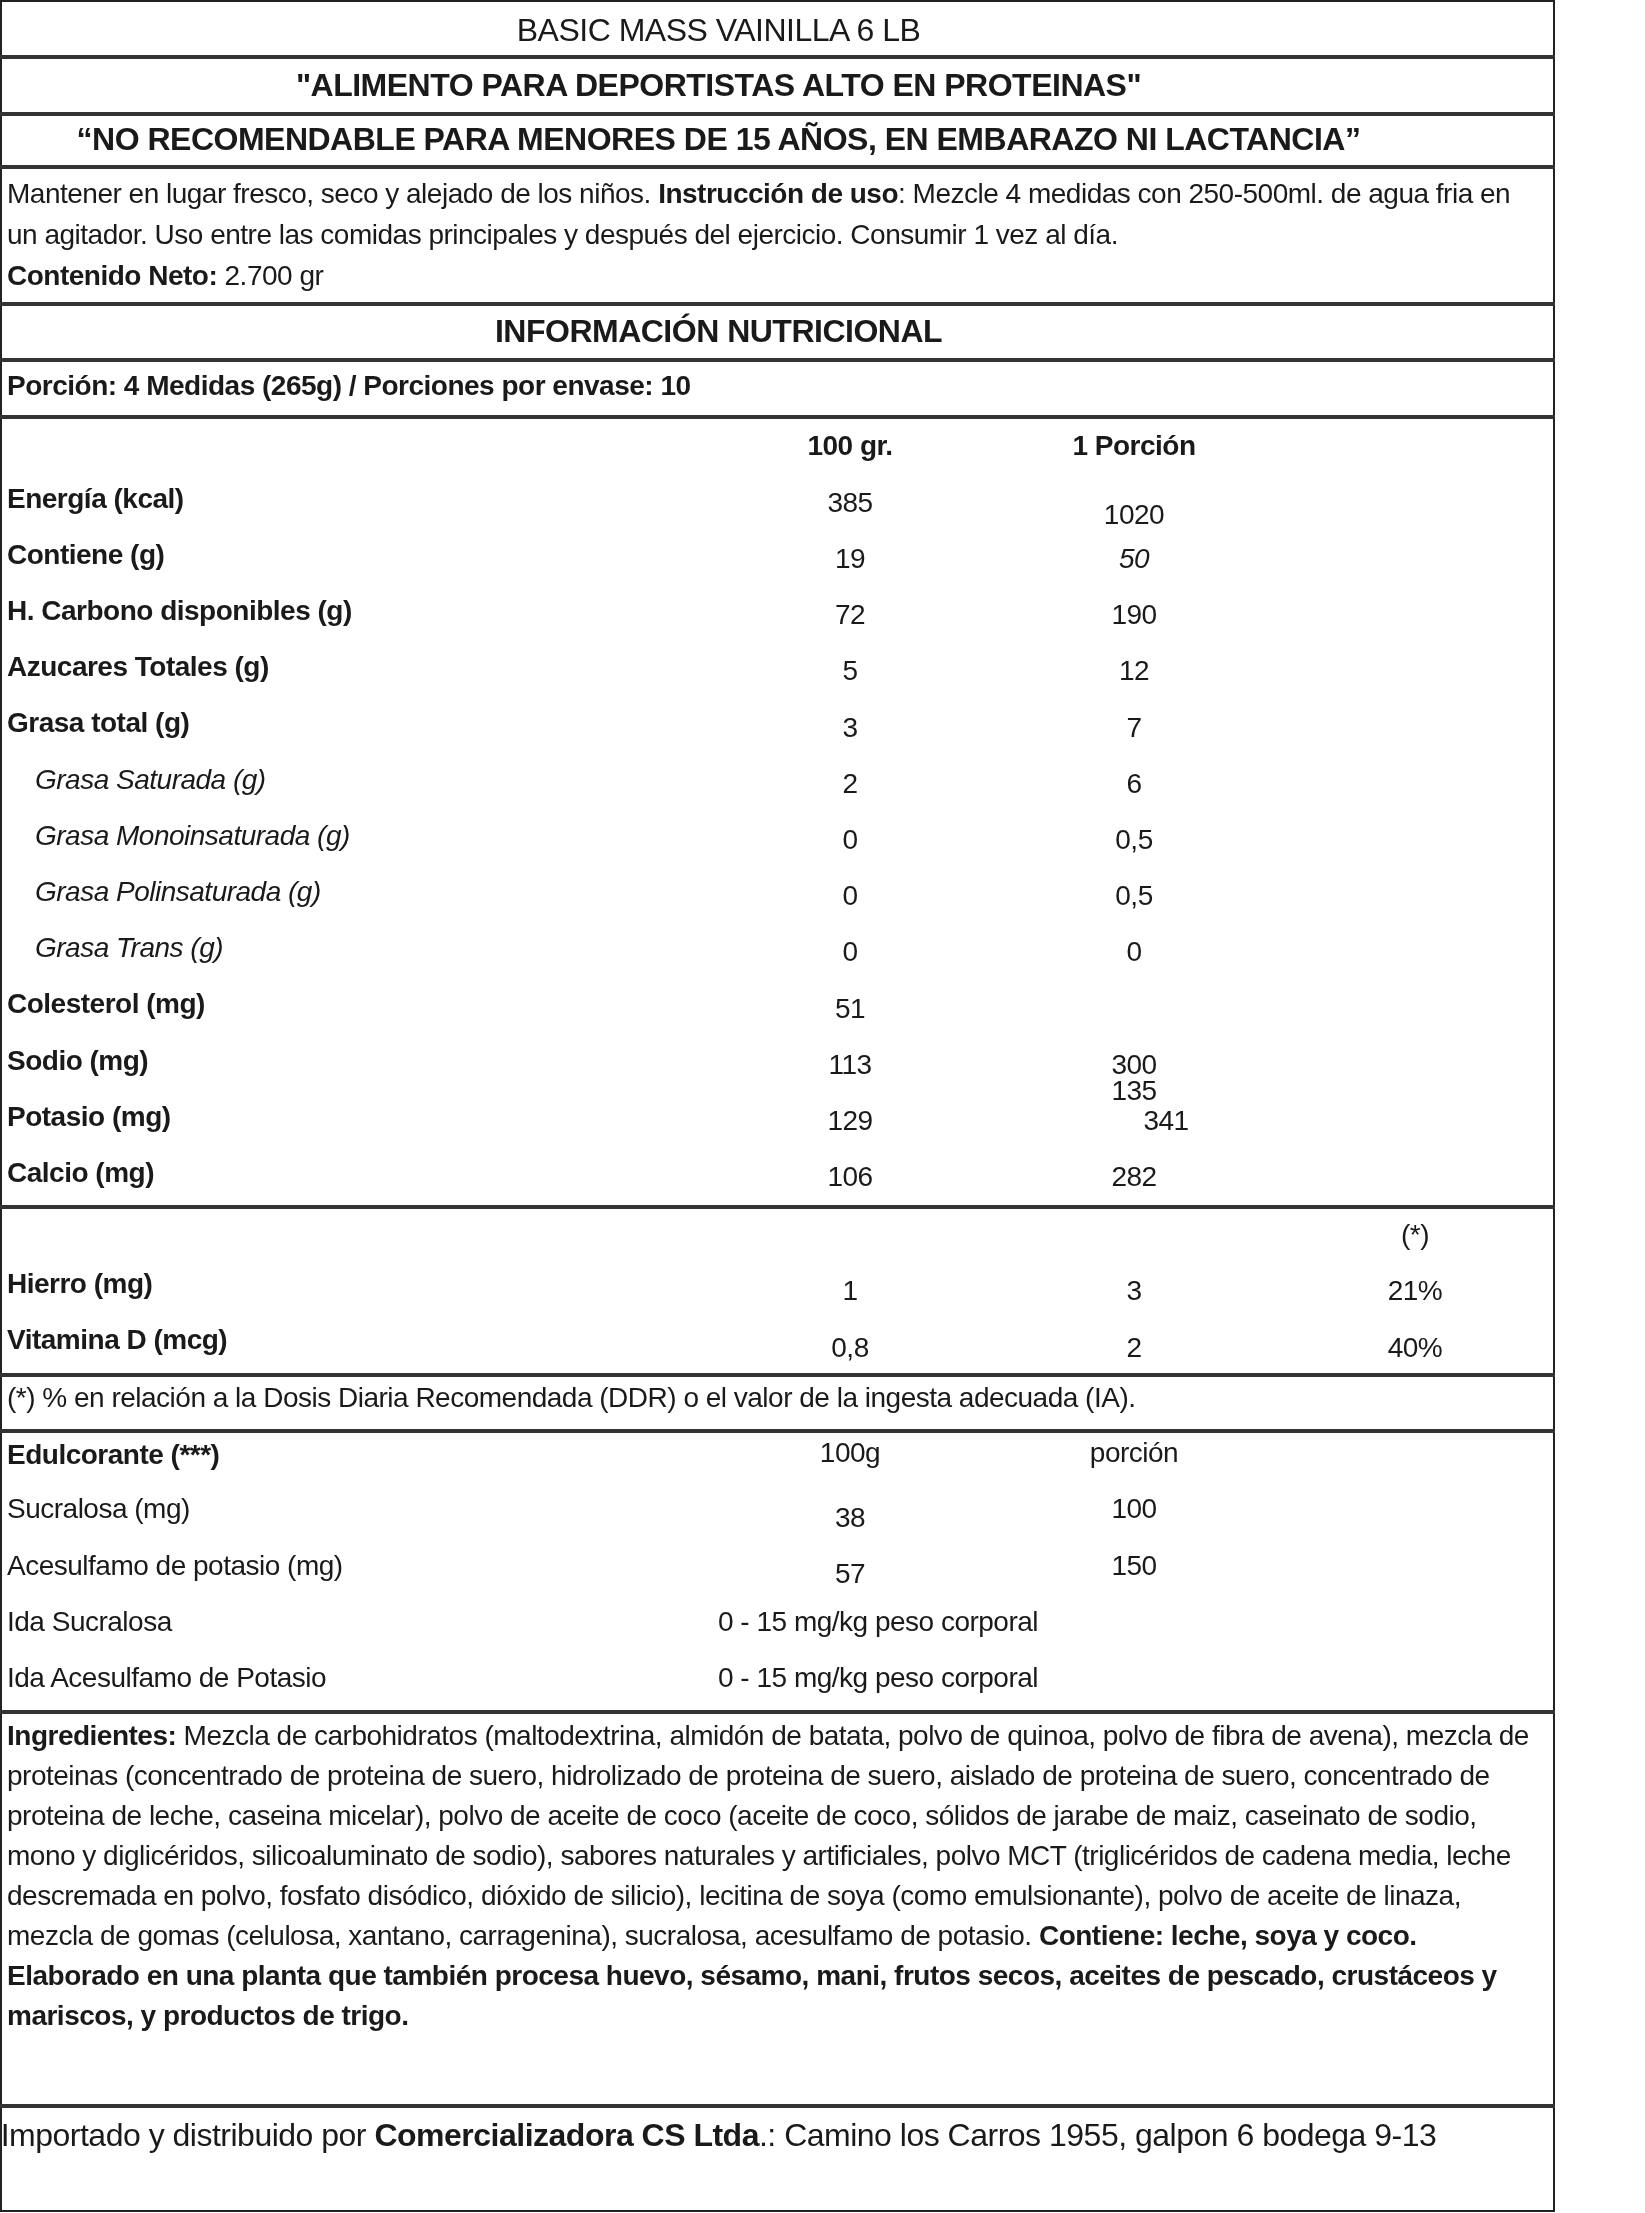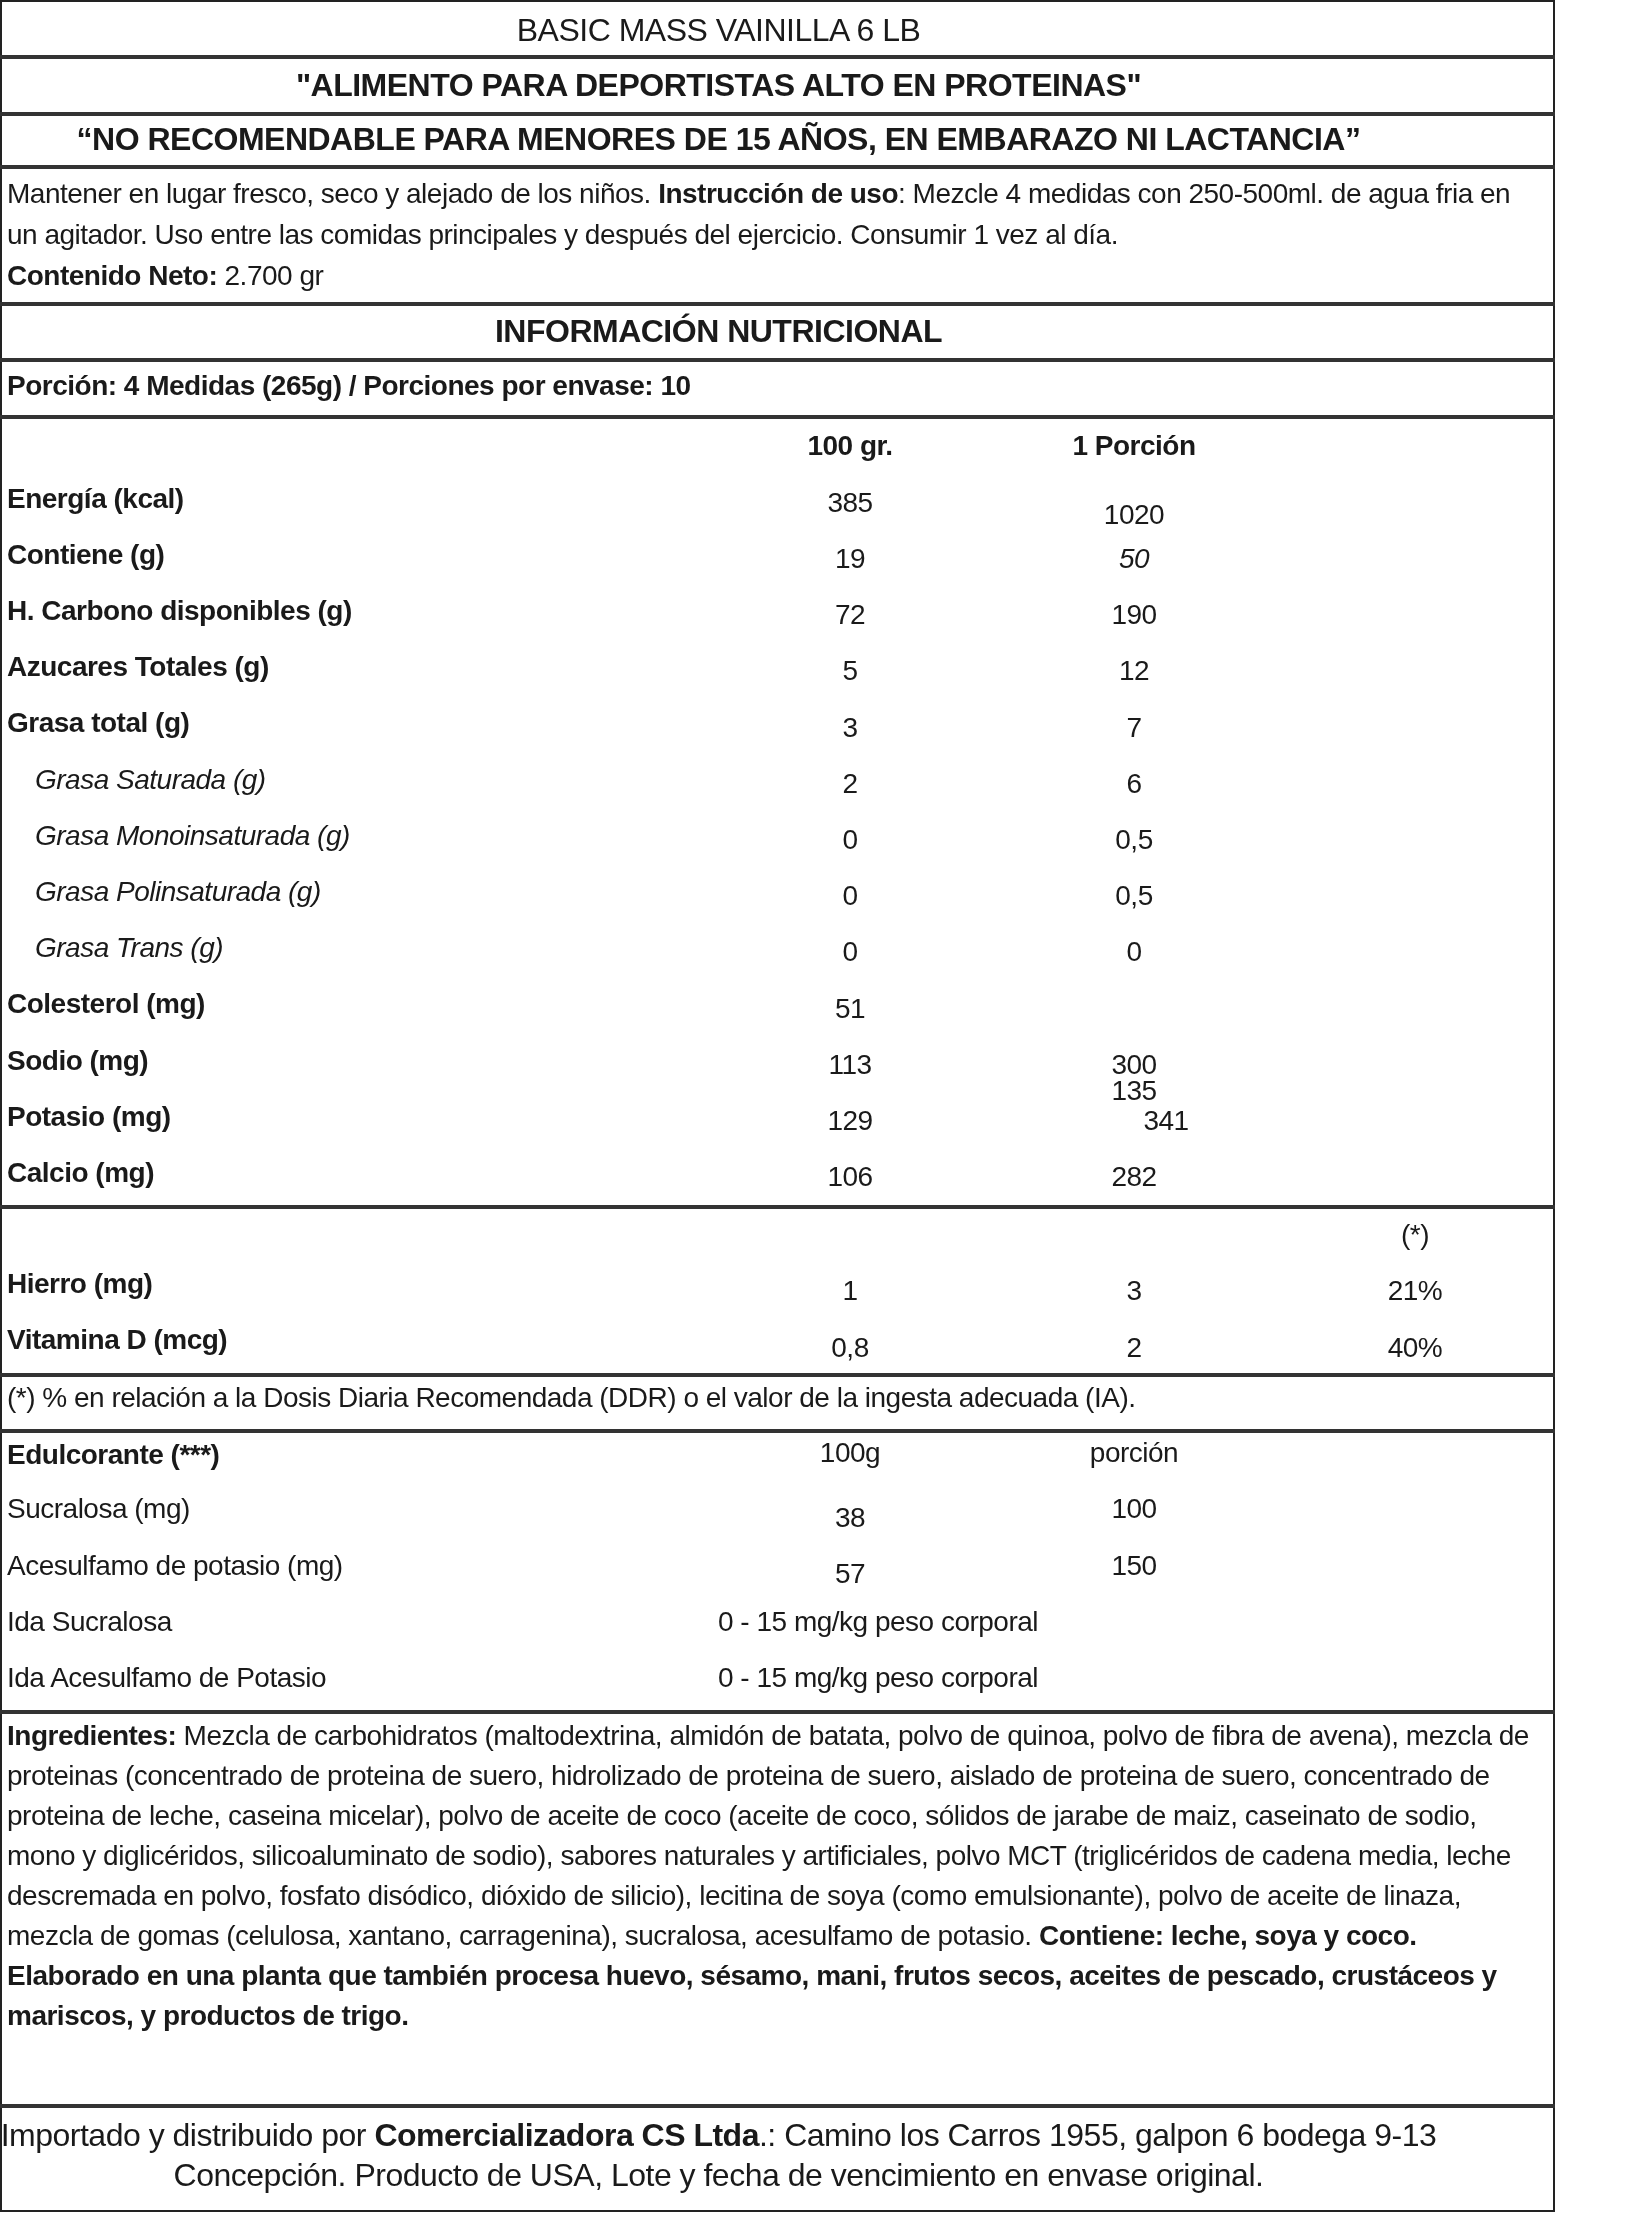--- a/index.html
+++ b/index.html
@@ -116,15 +116,14 @@
 <div class="t" style="left:718px;top:1606px">0 - 15 mg/kg peso corporal</div>
 <div class="t" style="left:7px;top:1662px">Ida Acesulfamo de Potasio</div>
 <div class="t" style="left:718px;top:1662px">0 - 15 mg/kg peso corporal</div>
 
 <div class="para" style="top:1716px;line-height:40px">
   <span class="b">Ingredientes:</span><span> Mezcla de carbohidratos (maltodextrina, almidón de batata, polvo de quinoa, polvo de fibra de avena), mezcla de proteinas (concentrado de proteina de suero, hidrolizado de proteina de suero, aislado de proteina de suero, concentrado de proteina de leche, caseina micelar), polvo de aceite de coco (aceite de coco, sólidos de jarabe de maiz, caseinato de sodio, mono y diglicéridos, silicoaluminato de sodio), sabores naturales y artificiales, polvo MCT (triglicéridos de cadena media, leche descremada en polvo, fosfato disódico, dióxido de silicio), lecitina de soya (como emulsionante), polvo de aceite de linaza, mezcla de gomas (celulosa, xantano, carragenina), sucralosa, acesulfamo de potasio. </span><span class="b">Contiene: leche, soya y coco. Elaborado en una planta que también procesa huevo, sésamo, mani, frutos secos, aceites de pescado, crustáceos y mariscos, y productos de trigo.</span>
 </div>
 
 <div class="center-block" style="top:2115px;line-height:40px">
   <span>Importado y distribuido por </span><span class="b">Comercializadora CS Ltda</span><span>.: Camino los Carros 1955, galpon 6 bodega 9-13</span><br>
-  <span>Concepción. Producto de USA, Lote y fecha de vencimiento en envase original.</span>
 </div>
 
 
 </body></html>

